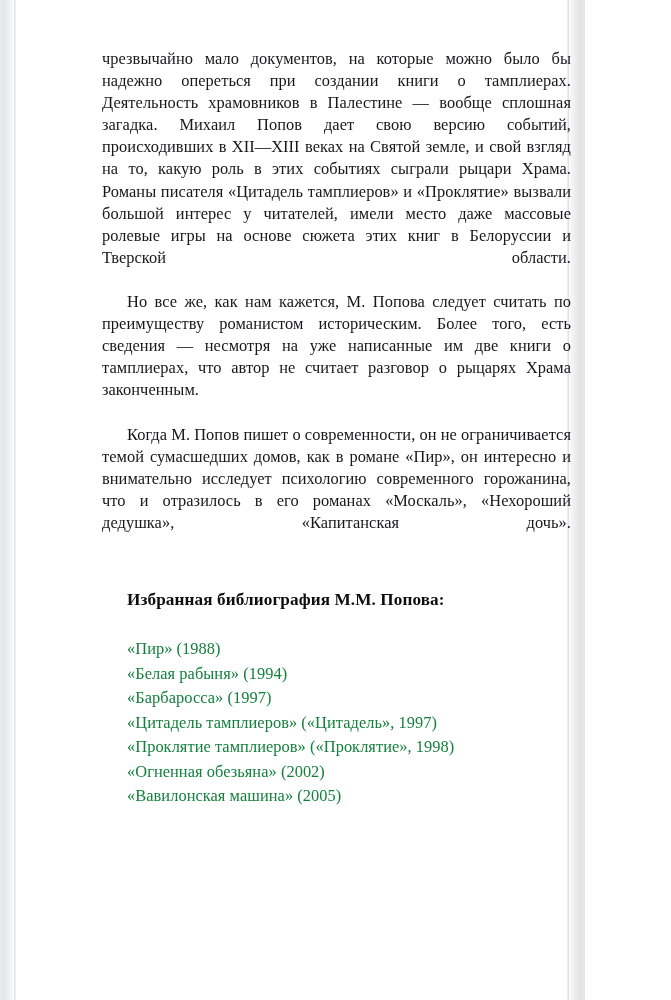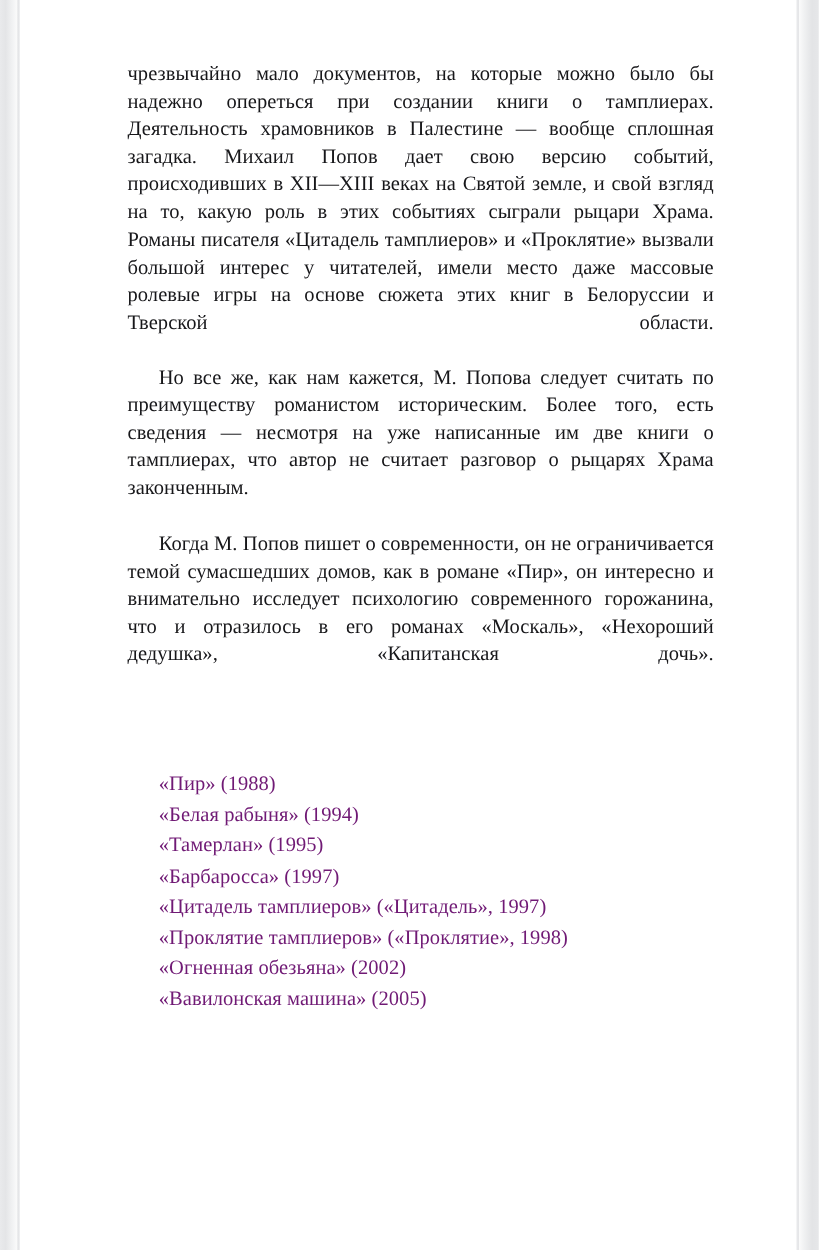--- a/index.html
+++ b/index.html
@@ -11,21 +11,21 @@
   body {
     width: 671px;
     height: 1000px;
     overflow: hidden;
     font-family: "Liberation Serif", "DejaVu Serif", serif;
   }
 
   
   #page-scan {
     position: relative;
-    width: 655px;
+    width: 585px;
     height: 1000px;
     background: #ffffff;
     box-sizing: border-box;
   }
 
   
   .edge-shade {
     position: absolute;
     top: 0;
     bottom: 0;
@@ -95,21 +95,21 @@
   }
 
   #bibliography-list {
     margin: 0;
     padding: 0;
     list-style: none;
   }
   #bibliography-list li {
     font-size: 16.4px;
     line-height: 24.55px;
-    color: #701a75;
+    color: #15803d;
     text-indent: 25px;
     white-space: nowrap;
     letter-spacing: 0.05px;
   }
 
   
   .gap-before-heading { height: 33px; }
   .gap-after-heading  { height: 26px; }
 </style>
 </head>
@@ -126,27 +126,27 @@
 
     <p class="body-paragraph first">чрезвычайно мало документов, на которые можно было бы надежно опереться при создании книги о тамплиерах. Деятельность храмовников в Палестине — вообще сплошная загадка. Михаил Попов дает свою версию событий, происходивших в XII—XIII веках на Святой земле, и свой взгляд на то, какую роль в этих событиях сыграли рыцари Храма. Романы писателя «Цитадель тамплиеров» и «Проклятие» вызвали большой интерес у читателей, имели место даже массовые ролевые игры на основе сюжета этих книг в Белоруссии и Тверской области.</p>
 
 
     <p class="body-paragraph">Но все же, как нам кажется, М. Попова следует считать по преимуществу романистом историческим. Более того, есть сведения — несмотря на уже написанные им две книги о тамплиерах, что автор не считает разговор о рыцарях Храма законченным.</p>
 
     <p class="body-paragraph">Когда М. Попов пишет о современности, он не ограничивается темой сумасшедших домов, как в романе «Пир», он интересно и внимательно исследует психологию современного горожанина, что и отразилось в его романах «Москаль», «Нехороший дедушка», «Капитанская дочь».</p>
 
     <div class="gap-before-heading"></div>
 
+    <h2 class="section-heading">Избранная библиография М.М. Попова:</h2>
 
     <div class="gap-after-heading"></div>
 
     <ul id="bibliography-list">
       <li>«Пир» (1988)</li>
       <li>«Белая рабыня» (1994)</li>
-      <li>«Тамерлан» (1995)</li>
       <li>«Барбаросса» (1997)</li>
       <li>«Цитадель тамплиеров» («Цитадель», 1997)</li>
       <li>«Проклятие тамплиеров» («Проклятие», 1998)</li>
       <li>«Огненная обезьяна» (2002)</li>
       <li>«Вавилонская машина» (2005)</li>
 
     </ul>
 
   </div>
 </div>

